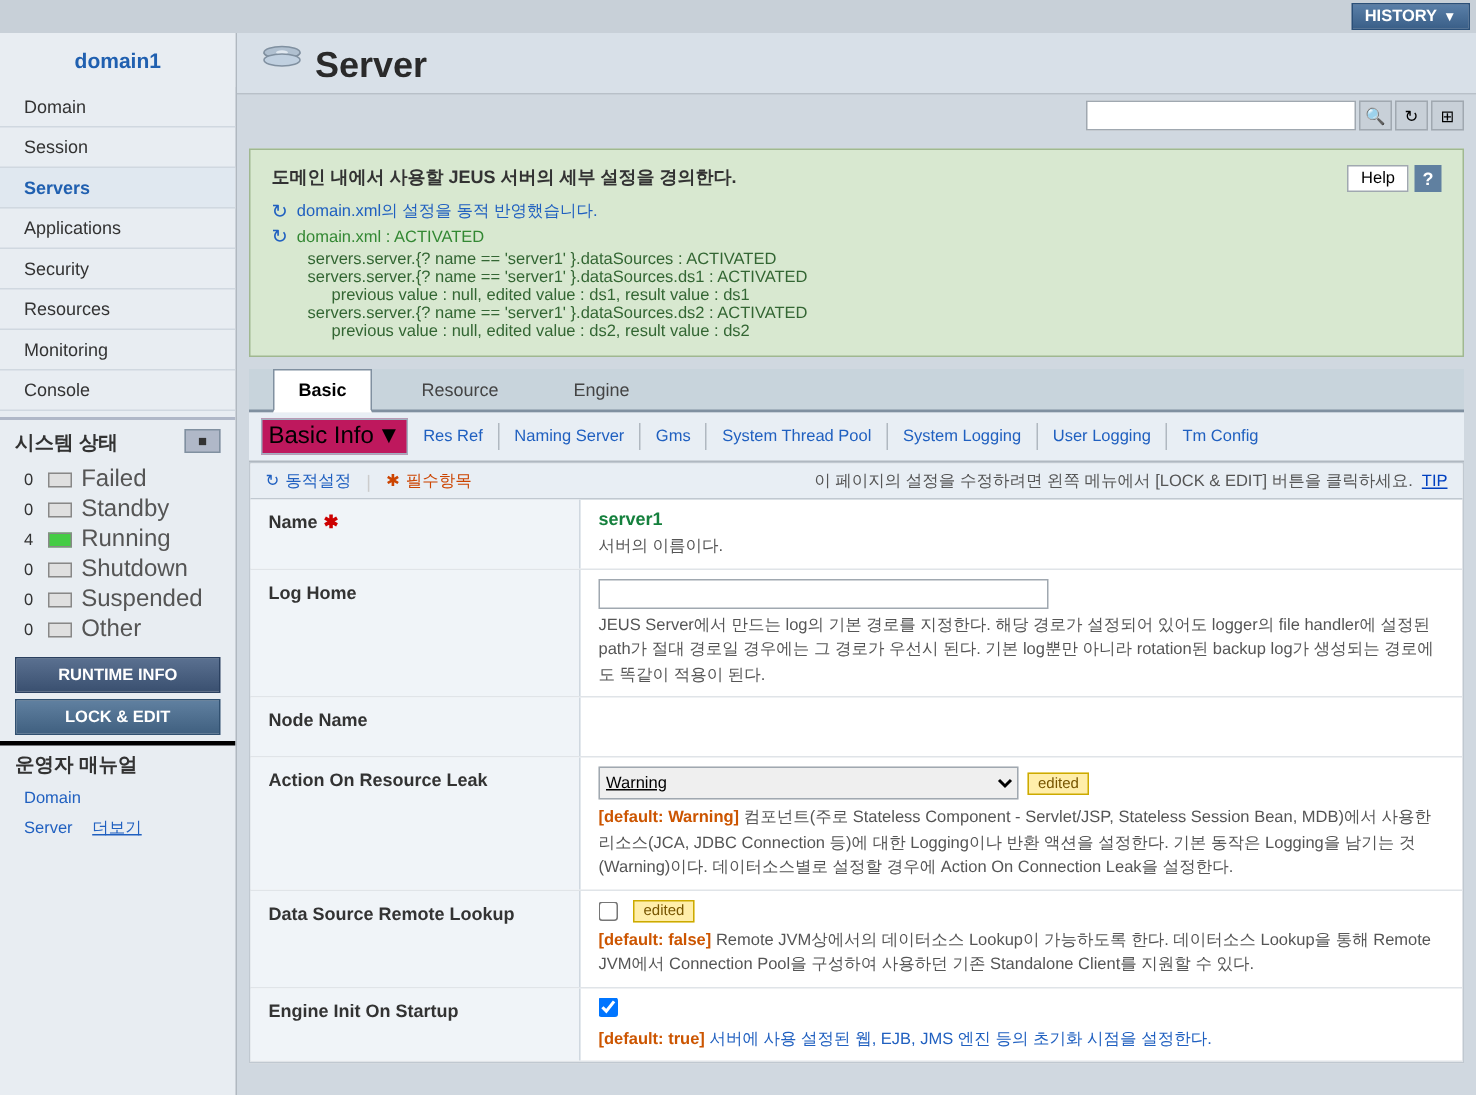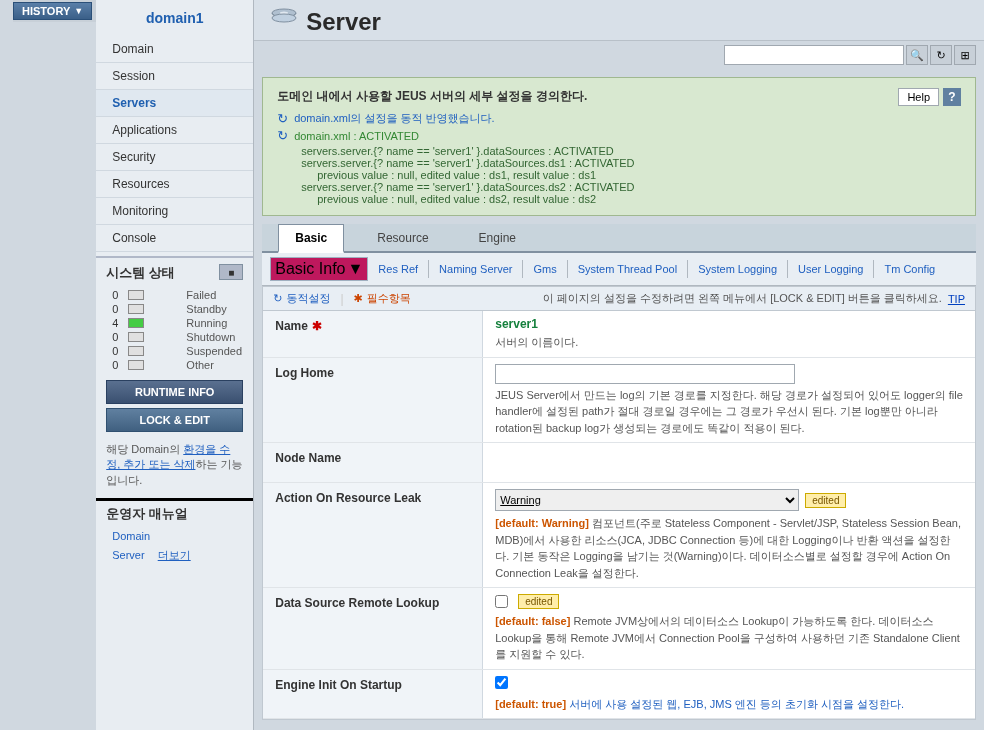--- a/index.html
+++ b/index.html
@@ -1,40 +1,40 @@
 <!DOCTYPE html>
 <html><head>
   <meta charset="utf-8">
   <style>
     * { box-sizing: border-box; margin: 0; padding: 0; }
     body { font-family: Arial, sans-serif; font-size: 12px; background: #d0d8e0; width: 984px; min-height: 730px; }
 
     
-    #app { display: flex; flex-direction: row; height: 730px; padding-left: 13px; }
+    #app { display: flex; flex-direction: column; height: 730px; }
     #top-bar { background: #c8d0d8; height: 22px; display: flex; justify-content: flex-end; align-items: center; padding-right: 4px; }
     #main-area { display: flex; flex: 1; overflow: hidden; }
     #sidebar { width: 158px; background: #e8edf2; border-right: 1px solid #b0b8c0; flex-shrink: 0; overflow-y: auto; }
     #content { flex: 1; overflow-y: auto; background: #d0d8e0; padding: 0; }
 
     
     #history-btn { background: linear-gradient(to bottom, #5a7fa8, #3a5f88); color: white; font-size: 11px; font-weight: bold; border: 1px solid #2a4f78; padding: 2px 8px; cursor: pointer; display: flex; align-items: center; gap: 4px; }
     #history-btn::after { content: '▼'; font-size: 9px; }
 
     
     #sidebar-logo { background: #e8edf2; padding: 10px 0; text-align: center; }
     #sidebar-logo span { color: #2060b0; font-size: 14px; font-weight: bold; }
     .sidebar-nav-item { padding: 6px 16px; color: #333; cursor: pointer; border-bottom: 1px solid #d0d8e0; font-size: 12px; }
     .sidebar-nav-item.active { color: #2060b0; font-weight: bold; background: #e0e8f0; }
 
     
     .sidebar-section-title { padding: 6px 10px; font-size: 13px; font-weight: bold; color: #333; display: flex; justify-content: space-between; border-top: 2px solid #b0b8c8; margin-top: 4px; }
     .toggle-btn { background: #b0b8c8; border: 1px solid #8090a0; width: 24px; height: 16px; font-size: 10px; cursor: pointer; display: flex; align-items: center; justify-content: center; }
     .status-row { display: flex; align-items: center; padding: 1px 10px 1px 16px; gap: 6px; }
     .status-indicator { width: 16px; height: 10px; border: 1px solid #888; flex-shrink: 0; }
-    .status-label { color: #555; font-size: 11px; flex: 1; margin-left: 36px; }
+    .status-label { color: #555; font-size: 16px; flex: 1; }
     .status-count { color: #333; font-size: 11px; text-align: right; margin-right: 4px; }
     .status-running { background: #44cc44; }
     .status-empty { background: #e0e0e0; }
 
     .runtime-btn { margin: 8px 10px 4px; background: linear-gradient(to bottom, #5a7090, #3a5070); color: white; font-size: 11px; font-weight: bold; padding: 5px 0; text-align: center; cursor: pointer; border: 1px solid #2a4060; }
     .lock-btn { margin: 4px 10px; background: linear-gradient(to bottom, #6080a0, #406080); color: white; font-size: 11px; font-weight: bold; padding: 5px 0; text-align: center; cursor: pointer; border: 1px solid #305070; }
 
     .sidebar-note { padding: 6px 10px; font-size: 11px; color: #555; line-height: 1.4; }
     .sidebar-note a { color: #2060c0; text-decoration: underline; }
 
@@ -157,23 +157,20 @@
         <div class="status-row">
           <div class="status-count">0</div>
           <div class="status-indicator status-empty"></div>
           <div class="status-label">Other</div>
         </div>
       </div>
 
       <div class="runtime-btn">RUNTIME INFO</div>
       <div class="lock-btn">LOCK &amp; EDIT</div>
 
-      <div class="sidebar-note">
-        해당 Domain의 <a>환경을 수정, 추가 또는 삭제</a>하는 기능입니다.
-      </div>
 
       <div class="sidebar-section-title2">운영자 매뉴얼</div>
       <div class="sidebar-domain-item">
         <a>Domain</a>
       </div>
       <div class="sidebar-domain-item">
         <a>Server</a>
         <span style="margin-left:10px; color:#2060c0; cursor:pointer; text-decoration:underline;">더보기</span>
       </div>
     </div>
@@ -291,21 +288,21 @@
             <span>Node Name</span>
           </div>
         </div>
 
         <div class="form-row">
           <div class="form-label">
             <span>Action On Resource Leak</span>
           </div>
           <div class="form-value">
             <div style="display:flex; align-items:center; gap:6px; margin-bottom:4px;">
-              <select style="width:304px;text-decoration:underline;">
+              <select style="width:280px;text-decoration:underline;">
                 <option>Warning</option>
                 <option>Error</option>
                 <option>None</option>
               </select>
               <span style="background:#ffeeaa; border:1px solid #ccaa00; padding:1px 6px; font-size:10px; color:#775500;">edited</span>
             </div>
             <div class="field-desc">
               <span class="field-default">[default: Warning]</span>
               <span> 컴포넌트(주로 Stateless Component - Servlet/JSP, Stateless Session Bean, MDB)에서 사용한 리소스(JCA, JDBC Connection 등)에 대한 Logging이나 반환 액션을 설정한다. 기본 동작은 Logging을 남기는 것(Warning)이다. 데이터소스별로 설정할 경우에 Action On Connection Leak을 설정한다.</span>
             </div>

